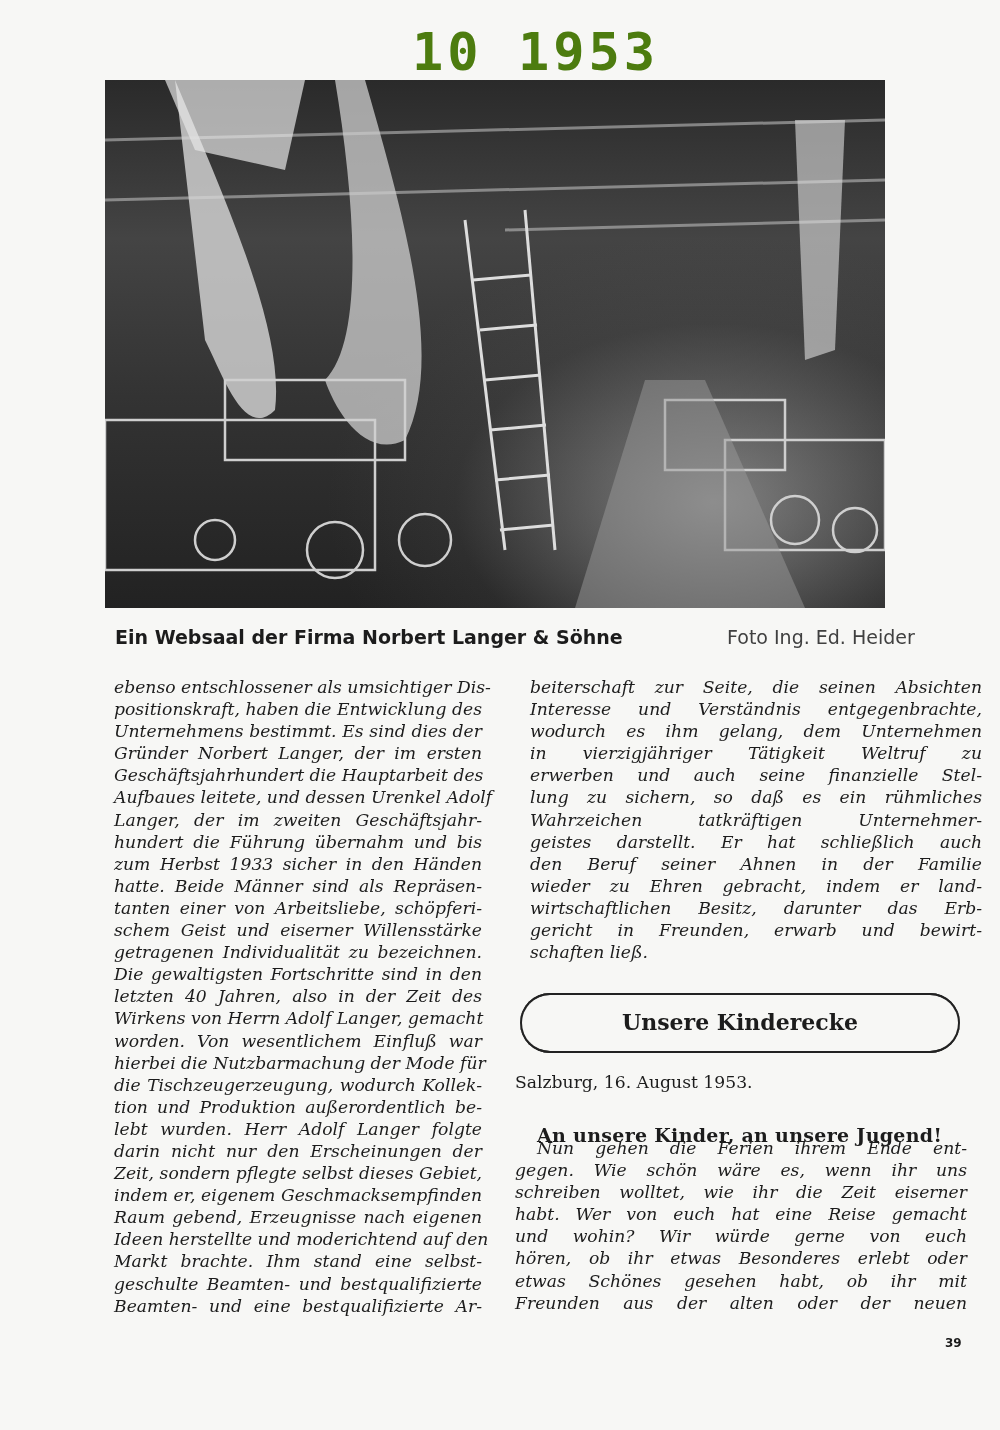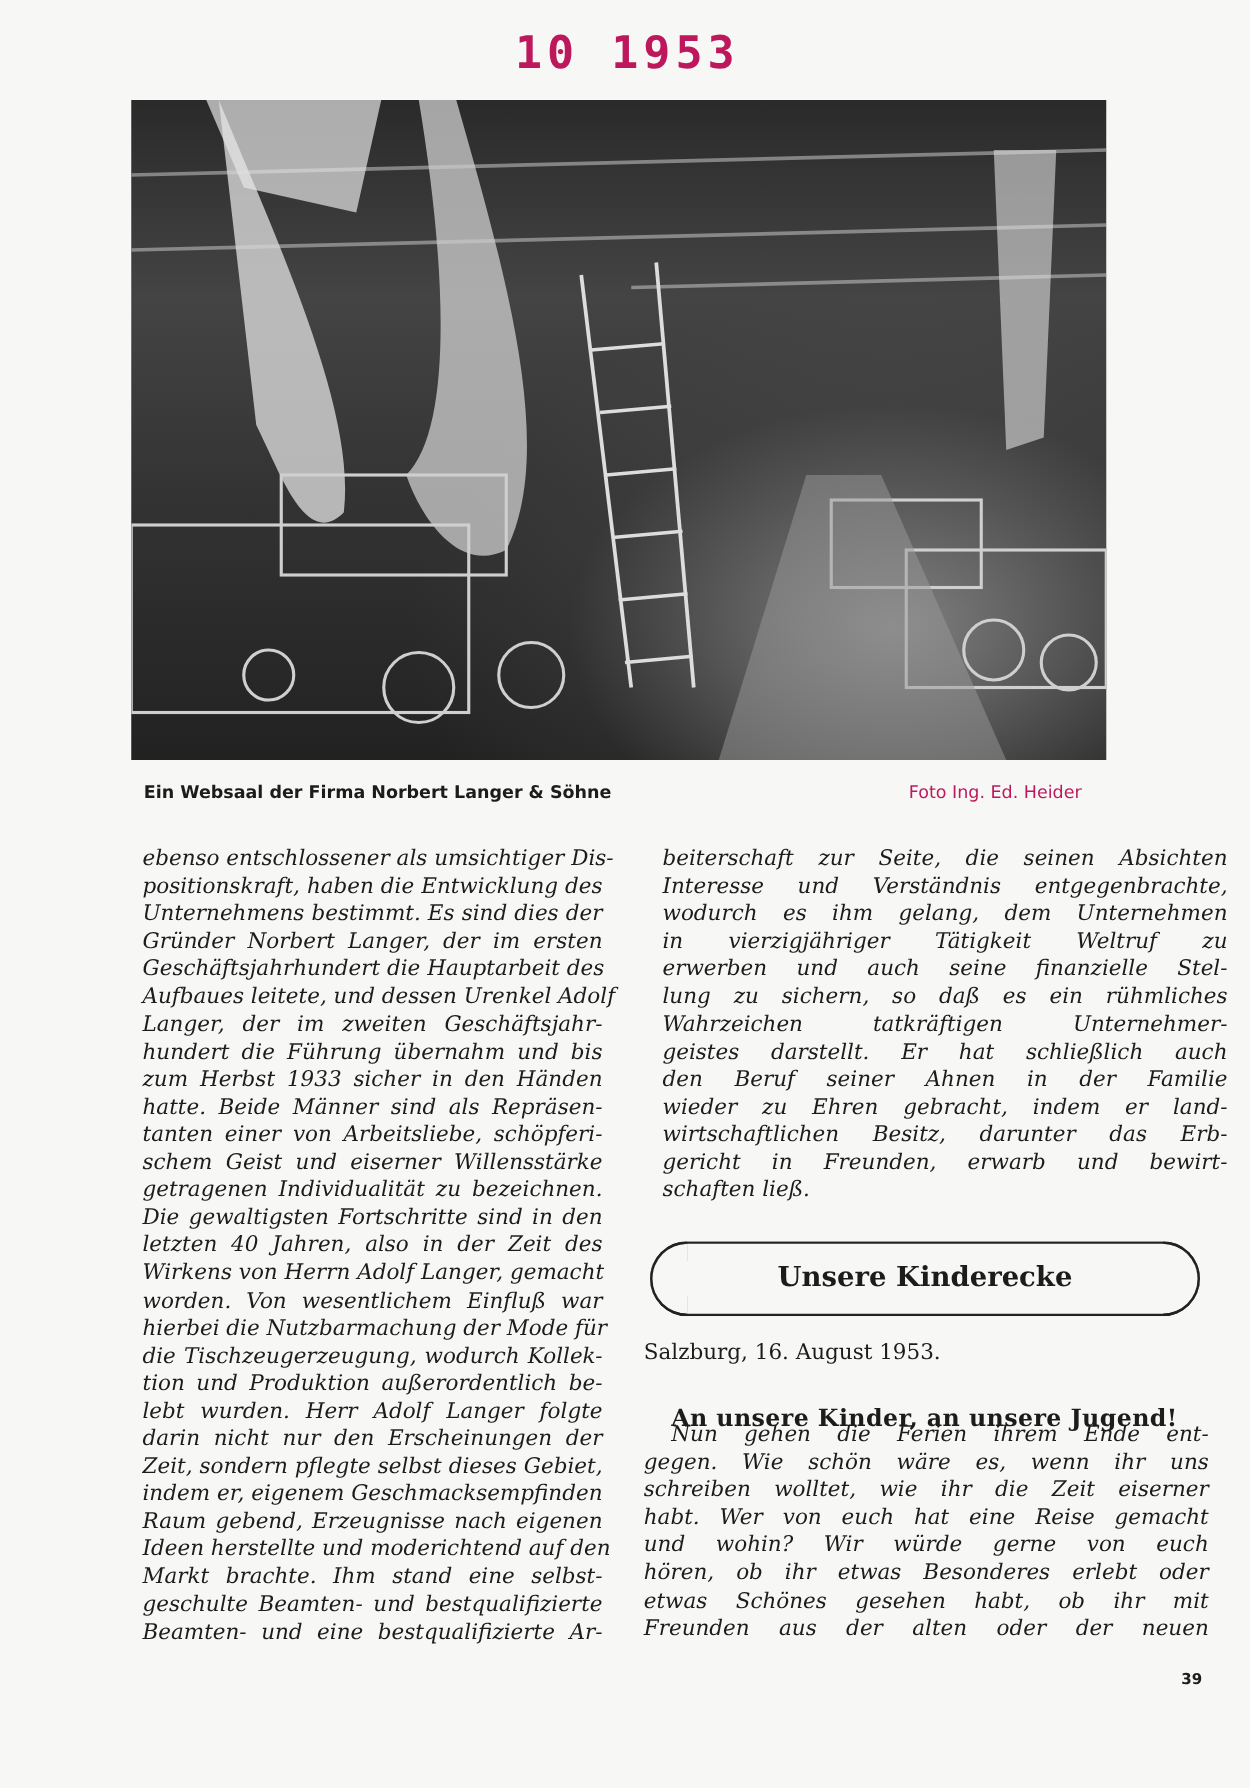--- a/index.html
+++ b/index.html
@@ -7,38 +7,38 @@
       width: 1000px; height: 1430px;
       background: #f7f7f5;
       position: relative;
       overflow: hidden;
       font-family: "DejaVu Serif", serif;
       color: #1c1c1c;
     }
     .issue-stamp {
       position: absolute; left: 412px; top: 22px;
       font-family: "DejaVu Sans Mono", monospace;
-      font-weight: bold; font-size: 36px; color: #be185d;
+      font-weight: bold; font-size: 52px; color: #4d7c0f;
       letter-spacing: 4px; white-space: pre;
     }
     .photo {
       position: absolute; left: 105px; top: 80px;
       width: 780px; height: 528px;
       background:
         radial-gradient(ellipse at 78% 80%, rgba(200,200,200,0.55) 0%, rgba(120,120,120,0.1) 30%, transparent 45%),
         linear-gradient(180deg, #2a2a2a 0%, #444 30%, #333 60%, #222 100%);
       overflow: hidden;
     }
     .photo svg { width: 100%; height: 100%; display: block; }
     .caption {
       position: absolute; top: 626px;
-      font-family: "DejaVu Sans", sans-serif; font-size: 14px;
+      font-family: "DejaVu Sans", sans-serif; font-size: 19px;
     }
     .caption.left { left: 115px; font-weight: bold; }
-    .caption.right { left: 727px; color: #be185d; }
+    .caption.right { left: 727px; color: #404040; }
     .col {
       position: absolute; top: 676px;
       font-size: 17.2px; line-height: 22.1px;
     }
     .col.left { left: 114px; width: 368px; }
     .col.right { left: 515px; width: 452px; margin-left: 15px; }
     .line {
       display: block; white-space: nowrap;
       text-align: justify; text-align-last: justify;
       height: 22.1px;

